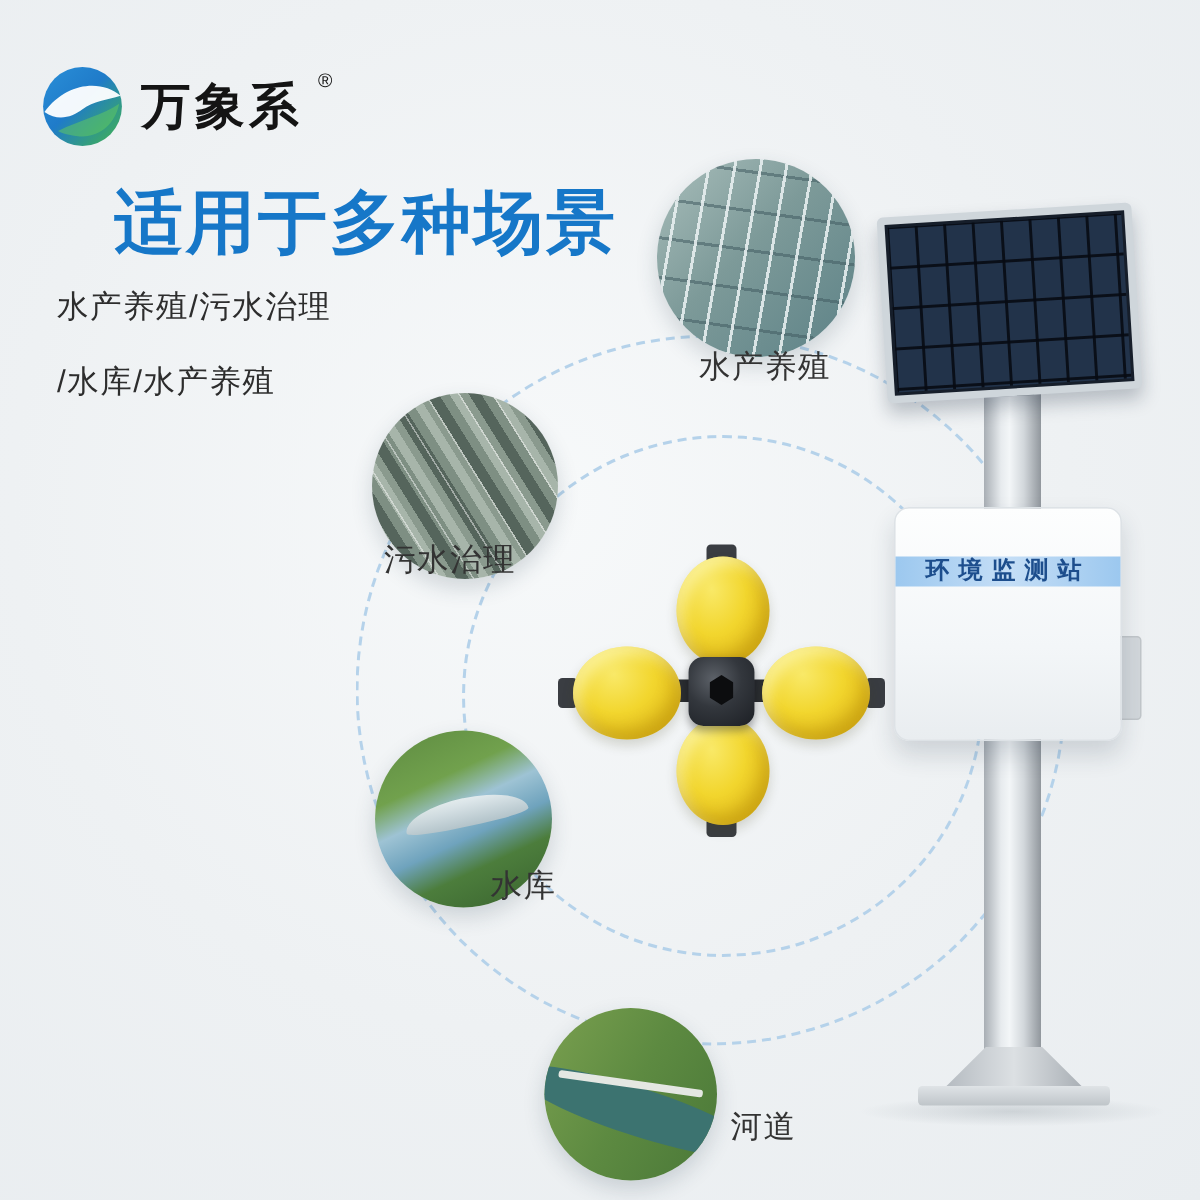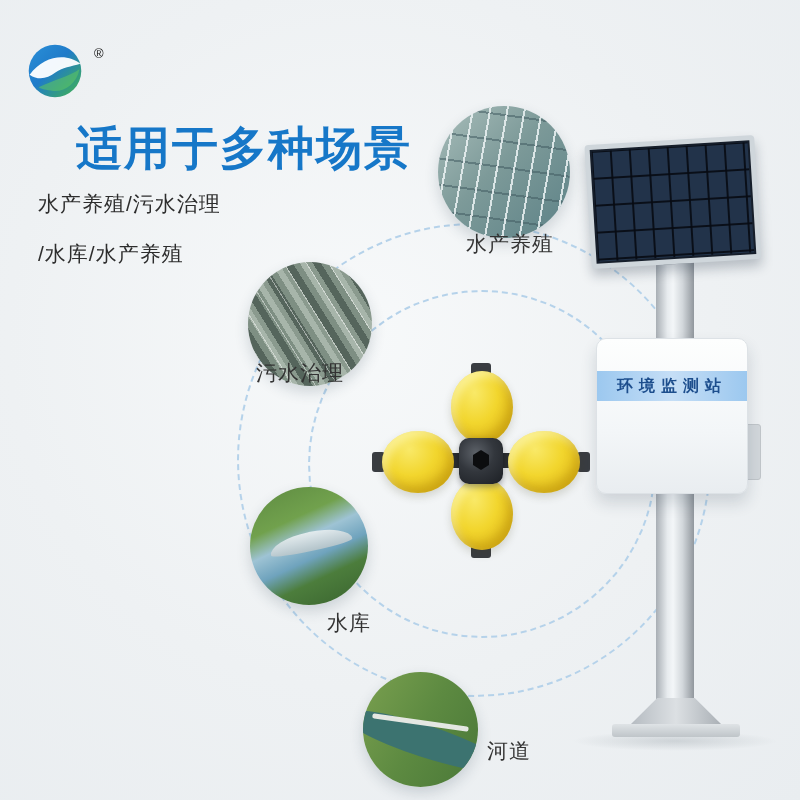--- a/index.html
+++ b/index.html
@@ -40,21 +40,21 @@
   .dam-shape{position:absolute;left:16%;top:38%;width:70%;height:16%;
     background:linear-gradient(180deg,#e9eff1,#b7c5ca);border-radius:50% 50% 40% 40% / 80% 80% 20% 20%;
     transform:rotate(-12deg);opacity:.92;}
   .river-band{position:absolute;left:-22%;top:46%;width:150%;height:28%;
     background:#3c7370;border-radius:50%;transform:rotate(18deg);}
   .bridge-line{position:absolute;left:8%;top:42%;width:84%;height:4%;
     background:#e4e7e2;border-radius:2px;transform:rotate(8deg);}
   .scenario-label{position:absolute;font-size:21px;font-weight:500;color:#333;z-index:8;letter-spacing:1px;}
   .label-aquaculture{left:466px;top:230px;}
   .label-sewage{left:256px;top:359px;}
-  .label-reservoir{left:327px;top:609px;}
+  .label-reservoir{left:327px;top:576px;}
   .label-river{left:487px;top:737px;}
   
   .buoy-cap{position:absolute;background:#3a3d42;border-radius:3px;z-index:4;}
   .cap-top{left:471px;top:363px;width:20px;height:13px;}
   .cap-bottom{left:471px;top:545px;width:20px;height:13px;}
   .cap-left{left:372px;top:452px;width:13px;height:20px;}
   .cap-right{left:577px;top:452px;width:13px;height:20px;}
   .buoy-rod{position:absolute;background:#2b2e33;z-index:4;}
   .rod-left{left:446px;top:453px;width:18px;height:15px;}
   .rod-right{left:498px;top:453px;width:18px;height:15px;}
@@ -77,21 +77,21 @@
     background:linear-gradient(90deg,#a8aeb4 0%, #e7ebee 30%, #f3f6f8 45%, #d2d7db 70%, #91979d 100%);}
   .panel-mount{position:absolute;left:663px;top:246px;width:26px;height:18px;background:#878e94;z-index:3;transform:rotate(-3deg);}
   .solar-panel{position:absolute;left:588px;top:140px;width:160px;height:114px;z-index:4;transform:rotate(-3.5deg);
     background:#161e2a;border:5px solid #cfd6db;border-radius:4px;box-shadow:0 7px 12px rgba(20,35,55,.25);}
   .solar-cells{position:absolute;inset:2px;background-color:#22334a;
     background-image:linear-gradient(rgba(7,11,19,.9) 2px, transparent 2px),linear-gradient(90deg, rgba(7,11,19,.9) 2px, transparent 2px);
     background-size:19px 27px;background-position:-1px -1px;}
   .cabinet{position:absolute;left:596px;top:338px;width:150px;height:154px;z-index:5;border-radius:10px;
     background:linear-gradient(180deg,#fdfefe 0%, #f3f6f8 60%, #e9edf0 100%);
     border:1px solid #dde2e6;box-shadow:0 9px 16px rgba(30,50,70,.16);}
-  .cabinet-strip{position:absolute;left:0;top:32px;width:100%;height:30px;display:flex;align-items:center;justify-content:center;
+  .cabinet-strip{position:absolute;left:0;top:32px;width:100%;height:20px;display:flex;align-items:flex-end;justify-content:center;
     background:linear-gradient(90deg,#9cc8ef 0%, #c5def6 50%, #9cc8ef 100%);}
   .cabinet-label{font-size:16px;font-weight:700;color:#1d4e8d;letter-spacing:6px;white-space:nowrap;}
   .cabinet-side{position:absolute;left:744px;top:424px;width:15px;height:54px;z-index:4;
     background:#d2d7db;border:1px solid #c1c6ca;border-radius:3px;}
   .base-taper{position:absolute;left:629px;top:698px;width:94px;height:28px;z-index:4;
     background:linear-gradient(90deg,#b4bac0,#dce0e3 50%, #a8aeb4);
     clip-path:polygon(30% 0, 70% 0, 100% 100%, 0 100%);}
   .base-plate{position:absolute;left:612px;top:724px;width:128px;height:13px;z-index:4;border-radius:3px;
     background:linear-gradient(180deg,#dfe3e6,#bfc5c9);}
 </style>
@@ -109,20 +109,21 @@
         <linearGradient id="lg" x1="0" y1="0" x2="1" y2="1">
           <stop offset="0" stop-color="#2a8fd8"></stop>
           <stop offset="0.45" stop-color="#1f7bc9"></stop>
           <stop offset="1" stop-color="#43b649"></stop>
         </linearGradient>
       </defs>
       <circle cx="32" cy="32" r="29" fill="url(#lg)"></circle>
       <path d="M4 36 C 20 14, 46 12, 60 24 C 50 27, 40 28, 32 34 C 24 40, 14 43, 4 36 Z" fill="#ffffff" opacity="0.95"></path>
       <path d="M14 50 C 30 42, 48 38, 59 30 C 56 45, 44 55, 30 54 C 22 53, 17 52, 14 50 Z" fill="#5ec763" opacity="0.55"></path>
     </svg>
+    <span class="logo-text">万象系</span>
     <span class="registered">®</span>
   </div>
 
   <div class="headline-title">适用于多种场景</div>
   <div class="subtitle subtitle-1">水产养殖/污水治理</div>
   <div class="subtitle subtitle-2">/水库/水产养殖</div>
 
   <div class="ground-shadow"></div>
   <div class="pole"></div>
   <div class="panel-mount"></div>

